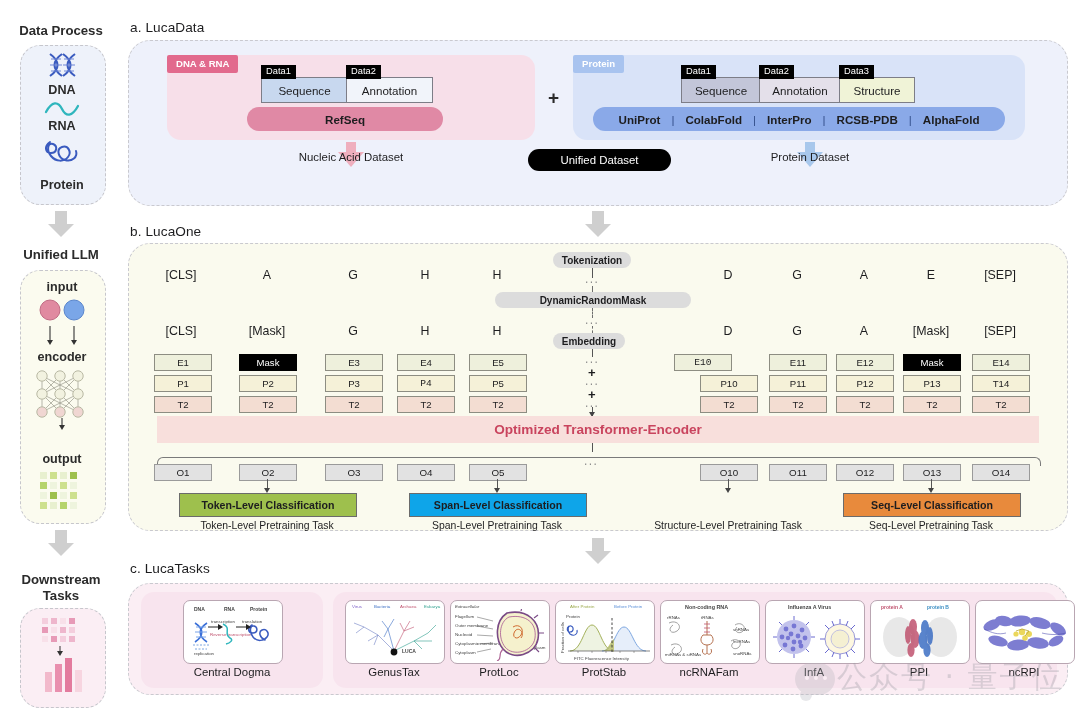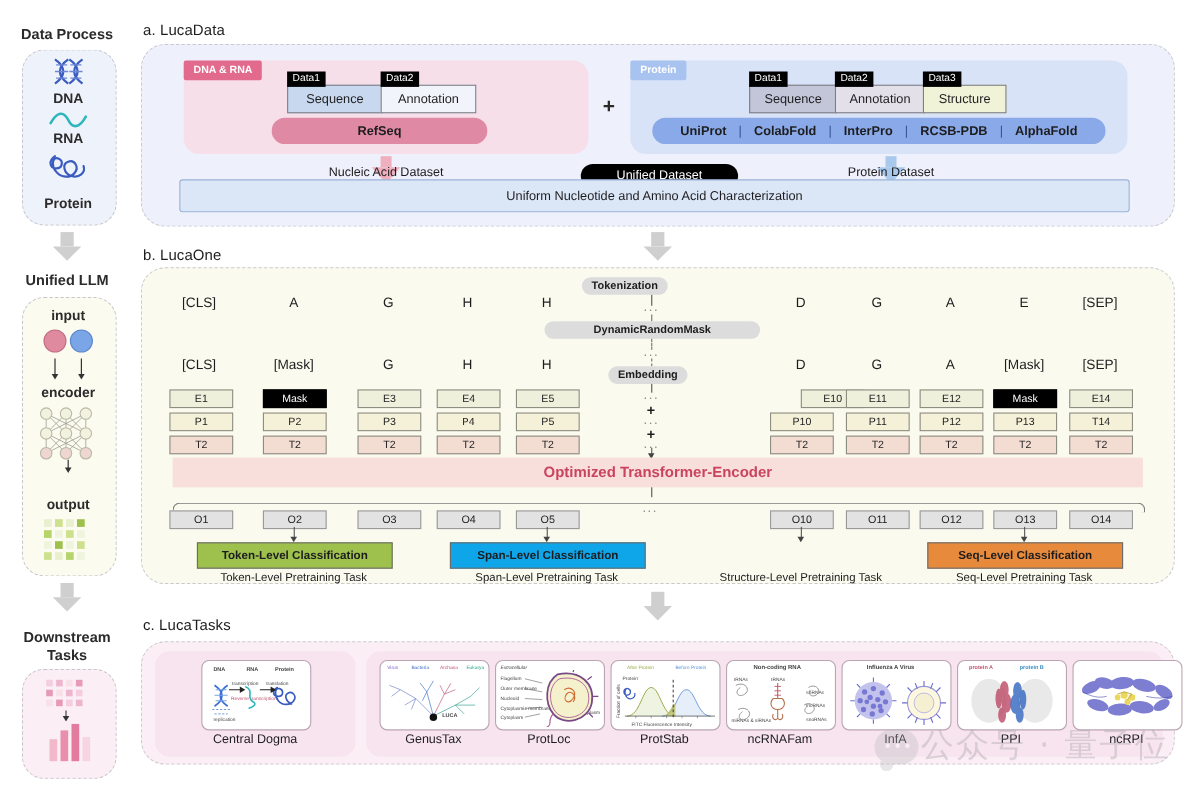--- a/index.html
+++ b/index.html
@@ -353,32 +353,31 @@
     <div class="ds-label" style="left:142px;top:110px;width:160px;">Nucleic Acid Dataset</div>
 
     <div class="black-pill" style="left:399px;top:108px;width:143px;height:22px;">Unified Dataset</div>
 
     <div class="fat-arrow fa-blue" style="left:668px;top:101px;">
       <div class="shaft"></div>
         <div class="head"></div>
     </div>
     <div class="ds-label" style="left:613px;top:110px;width:136px;">Protein Dataset</div>
 
-    <div id="uniform-bar">Uniform Nucleotide and Amino Acid  Characterization</div>
   </div>
 
   <div class="grey-arrow" style="left:585px;top:211px;">
     <div class="shaft"></div>
       <div class="head"></div>
   </div>
 
   <div class="panel-title" style="left:130px;top:224px;">b. LucaOne</div>
   <div id="panel-b" class="abs dashed-panel">
 
-    <div class="chip" style="left:400px;top:8px;width:78px;">Tokenization</div>
+    <div class="chip" style="left:424px;top:8px;width:78px;">Tokenization</div>
     <div class="vline" style="left:463px;top:24px;height:10px;"></div>
     <div class="dots" style="left:456px;top:28px;">...</div>
     <div class="vdash" style="left:463px;top:42px;height:6px;"></div>
     <div class="chip" style="left:366px;top:48px;width:196px;">DynamicRandomMask</div>
     <div class="vdash" style="left:463px;top:64px;height:10px;"></div>
     <div class="dots" style="left:456px;top:69px;">...</div>
     <div class="vdash" style="left:463px;top:82px;height:7px;"></div>
     <div class="chip" style="left:424px;top:89px;width:72px;">Embedding</div>
     <div class="vline" style="left:463px;top:105px;height:8px;"></div>
     <div class="dots" style="left:456px;top:108px;">...</div>
@@ -425,21 +424,21 @@
     <div class="emb p" style="left:196px;top:131px;width:56px;">P3</div>
     <div class="emb p" style="left:268px;top:131px;width:56px;font-family:Liberation Mono, monospace;">P4</div>
     <div class="emb p" style="left:340px;top:131px;width:56px;">P5</div>
 
     <div class="emb t" style="left:25px;top:152px;width:56px;">T2</div>
     <div class="emb t" style="left:110px;top:152px;width:56px;">T2</div>
     <div class="emb t" style="left:196px;top:152px;width:56px;">T2</div>
     <div class="emb t" style="left:268px;top:152px;width:56px;">T2</div>
     <div class="emb t" style="left:340px;top:152px;width:56px;">T2</div>
 
-    <div class="emb e" style="left:599px;top:110px;width:56px;">E10</div>
+    <div class="emb e" style="left:545px;top:110px;width:56px;font-family:Liberation Mono, monospace;">E10</div>
     <div class="emb e" style="left:640px;top:110px;width:56px;">E11</div>
     <div class="emb e" style="left:707px;top:110px;width:56px;">E12</div>
     <div class="emb mask" style="left:774px;top:110px;width:56px;">Mask</div>
     <div class="emb e" style="left:843px;top:110px;width:56px;">E14</div>
 
     <div class="emb p" style="left:571px;top:131px;width:56px;">P10</div>
     <div class="emb p" style="left:640px;top:131px;width:56px;">P11</div>
     <div class="emb p" style="left:707px;top:131px;width:56px;">P12</div>
     <div class="emb p" style="left:774px;top:131px;width:56px;">P13</div>
     <div class="emb p" style="left:843px;top:131px;width:56px;">T14</div>

